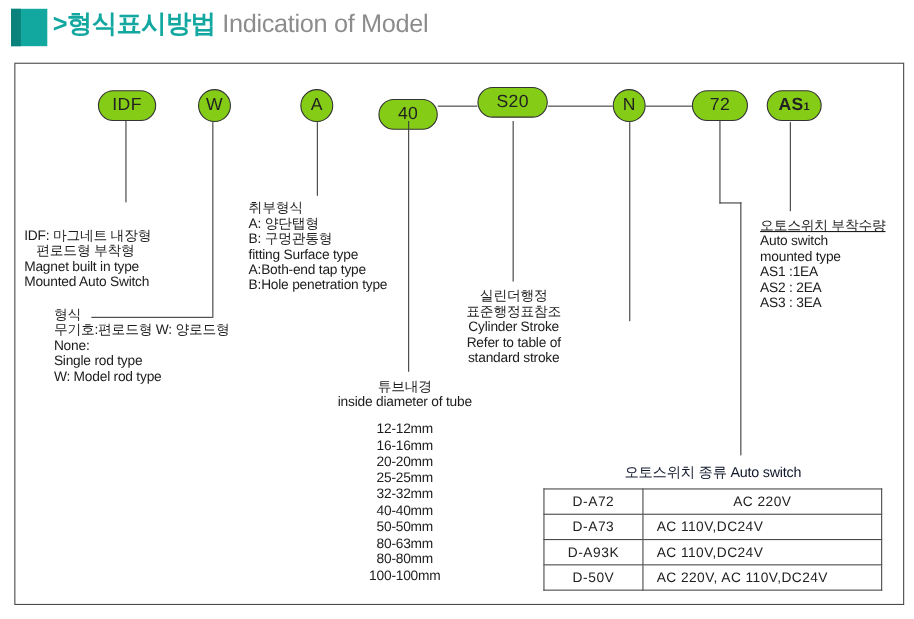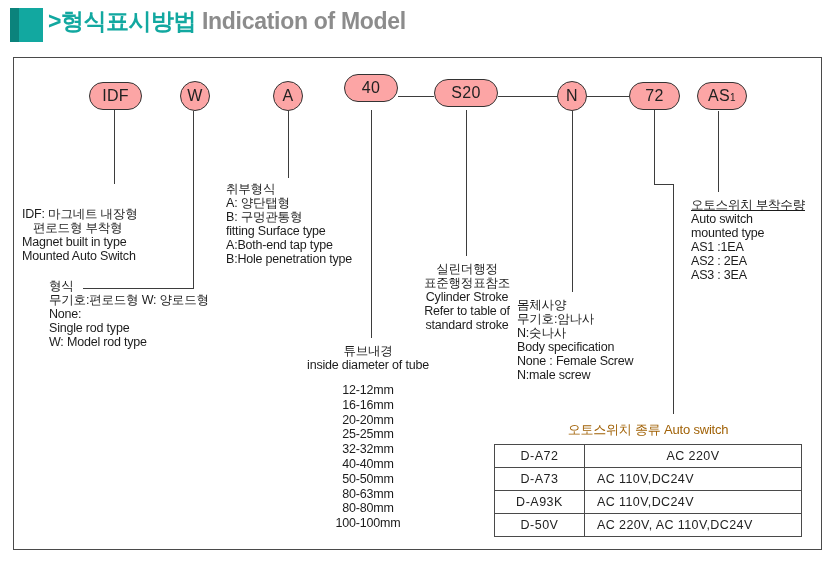--- a/index.html
+++ b/index.html
@@ -4,29 +4,29 @@
 <style>
   * { margin:0; padding:0; box-sizing:border-box; }
   body { background:#ffffff; font-family:"Liberation Sans", sans-serif; }
   .canvas { position:relative; width:831px; height:563px; background:#fff; overflow:hidden; }
 
   
   .hdr-icon { position:absolute; left:10px; top:8px; width:33px; height:34px; background:#12A8A0; }
   .hdr-icon .strip { position:absolute; left:0; top:0; width:9px; height:34px; background:#0B837C; }
   .hdr-title { position:absolute; left:48px; top:6px; font-size:23px; white-space:nowrap; }
   .hdr-title .ko { color:#12A8A0; font-weight:bold; letter-spacing:-0.5px; }
-  .hdr-title .en { color:#8C8C8C; font-weight:bold; letter-spacing:-0.3px; }
+  .hdr-title .en { color:#8C8C8C; font-weight:normal; letter-spacing:-0.3px; }
 
   
   .diagram-box { position:absolute; left:13px; top:57px; width:809px; height:493px; border:1.5px solid #4a4a4a; background:#fff; }
 
   
   .badge { position:absolute; top:81px; height:28px; border:1.4px solid #333; border-radius:14px;
            display:flex; align-items:center; justify-content:center; font-size:16px; color:#222;
-           background:#fca5a5; letter-spacing:0.3px; }
+           background:#84cc16; letter-spacing:0.3px; }
   .badge.circle { top:80px; width:30px; height:30px; border-radius:50%; }
   .badge sub { font-size:10px; line-height:1; transform:translateY(2px); }
   .b-idf { left:88px;  width:53px; }
   .b-w   { left:179px; }
   .b-a   { left:272px; }
   .b-40  { left:343px; width:54px; }
   .b-s20 { left:433px; width:64px; }
   .b-n   { left:556px; }
   .b-72  { left:628px; width:51px; }
   .b-as1 { left:696px; width:50px; }
@@ -35,21 +35,21 @@
   .h-line { position:absolute; height:1.3px; background:#3d3d3d; }
   .v-line { position:absolute; width:1.3px;  background:#3d3d3d; }
 
   
   .tblock { position:absolute; font-size:12.5px; line-height:14px; color:#1c1c1c; letter-spacing:-0.2px; white-space:nowrap; }
   .tblock .indent { padding-left:11px; }
   .tblock .u { text-decoration:underline; }
   .centered { text-align:center; }
 
   
-  .tbl-title { position:absolute; left:493px; top:420px; width:308px; text-align:center; font-size:13px; color:#a16207; letter-spacing:-0.2px; }
+  .tbl-title { position:absolute; left:493px; top:420px; width:308px; text-align:center; font-size:13px; color:#0f172a; letter-spacing:-0.2px; }
   .as-table { position:absolute; left:493px; top:443px; width:308px; border-collapse:collapse; font-size:12.5px; color:#222; }
   .as-table td { border:1.2px solid #4a4a4a; height:23px; padding:0; }
   .as-table td.model { width:90px; text-align:center; letter-spacing:0.5px; }
   .as-table td.volt  { padding-left:12px; text-align:left; letter-spacing:0.4px; }
   .as-table tr.first td.volt { text-align:center; padding-left:0; }
 </style>
 </head>
 <body>
 
 <div class="canvas">
@@ -65,33 +65,33 @@
 
     <div class="badge b-idf" style="left:75px; top:24px;">
         <span>IDF</span>
       </div>
     <div class="badge circle b-w" style="left:166px; top:23px;">
         <span>W</span>
       </div>
     <div class="badge circle b-a" style="left:259px; top:23px;">
         <span>A</span>
       </div>
-    <div class="badge b-40" style="left:330px; top:16px;">
+    <div class="badge b-40" style="left:330px; top:32px;">
         <span>40</span>
       </div>
     <div class="badge b-s20" style="left:420px; top:21px;">
         <span>S20</span>
       </div>
     <div class="badge circle b-n" style="left:543px; top:23px;">
         <span>N</span>
       </div>
     <div class="badge b-72" style="left:615px; top:24px;">
         <span>72</span>
       </div>
-    <div class="badge b-as1" style="left:683px; top:24px;">
+    <div class="badge b-as1" style="left:683px; top:24px;font-weight:bold;">
         <span>AS</span>
         <sub>1</sub>
       </div>
 
     <div class="h-line" style="left:384px; top:38px; width:36px;"></div>
     <div class="h-line" style="left:484px; top:38px; width:59px;"></div>
     <div class="h-line" style="left:573px; top:38px; width:42px;"></div>
 
     <div class="v-line" style="left:100px; top:52px; height:74px;"></div>
     <div class="v-line" style="left:179px; top:53px; height:177px;"></div>
@@ -147,28 +147,20 @@
     </div>
 
     <div class="tblock centered" style="left:390px; top:204px; width:126px;">
       <div>실린더행정</div>
       <div>표준행정표참조</div>
       <div>Cylinder Stroke</div>
       <div>Refer to table of</div>
       <div>standard stroke</div>
     </div>
 
-    <div class="tblock" style="left:503px; top:240px;">
-      <div>몸체사양</div>
-      <div>무기호:암나사</div>
-      <div>N:숫나사</div>
-      <div>Body specification</div>
-      <div>None : Female Screw</div>
-      <div>N:male screw</div>
-    </div>
 
     <div class="tblock" style="left:677px; top:140px;">
       <div class="u">오토스위치 부착수량</div>
       <div>Auto switch</div>
       <div>mounted type</div>
       <div>AS1 :1EA</div>
       <div>AS2 : 2EA</div>
       <div>AS3 : 3EA</div>
     </div>
 

